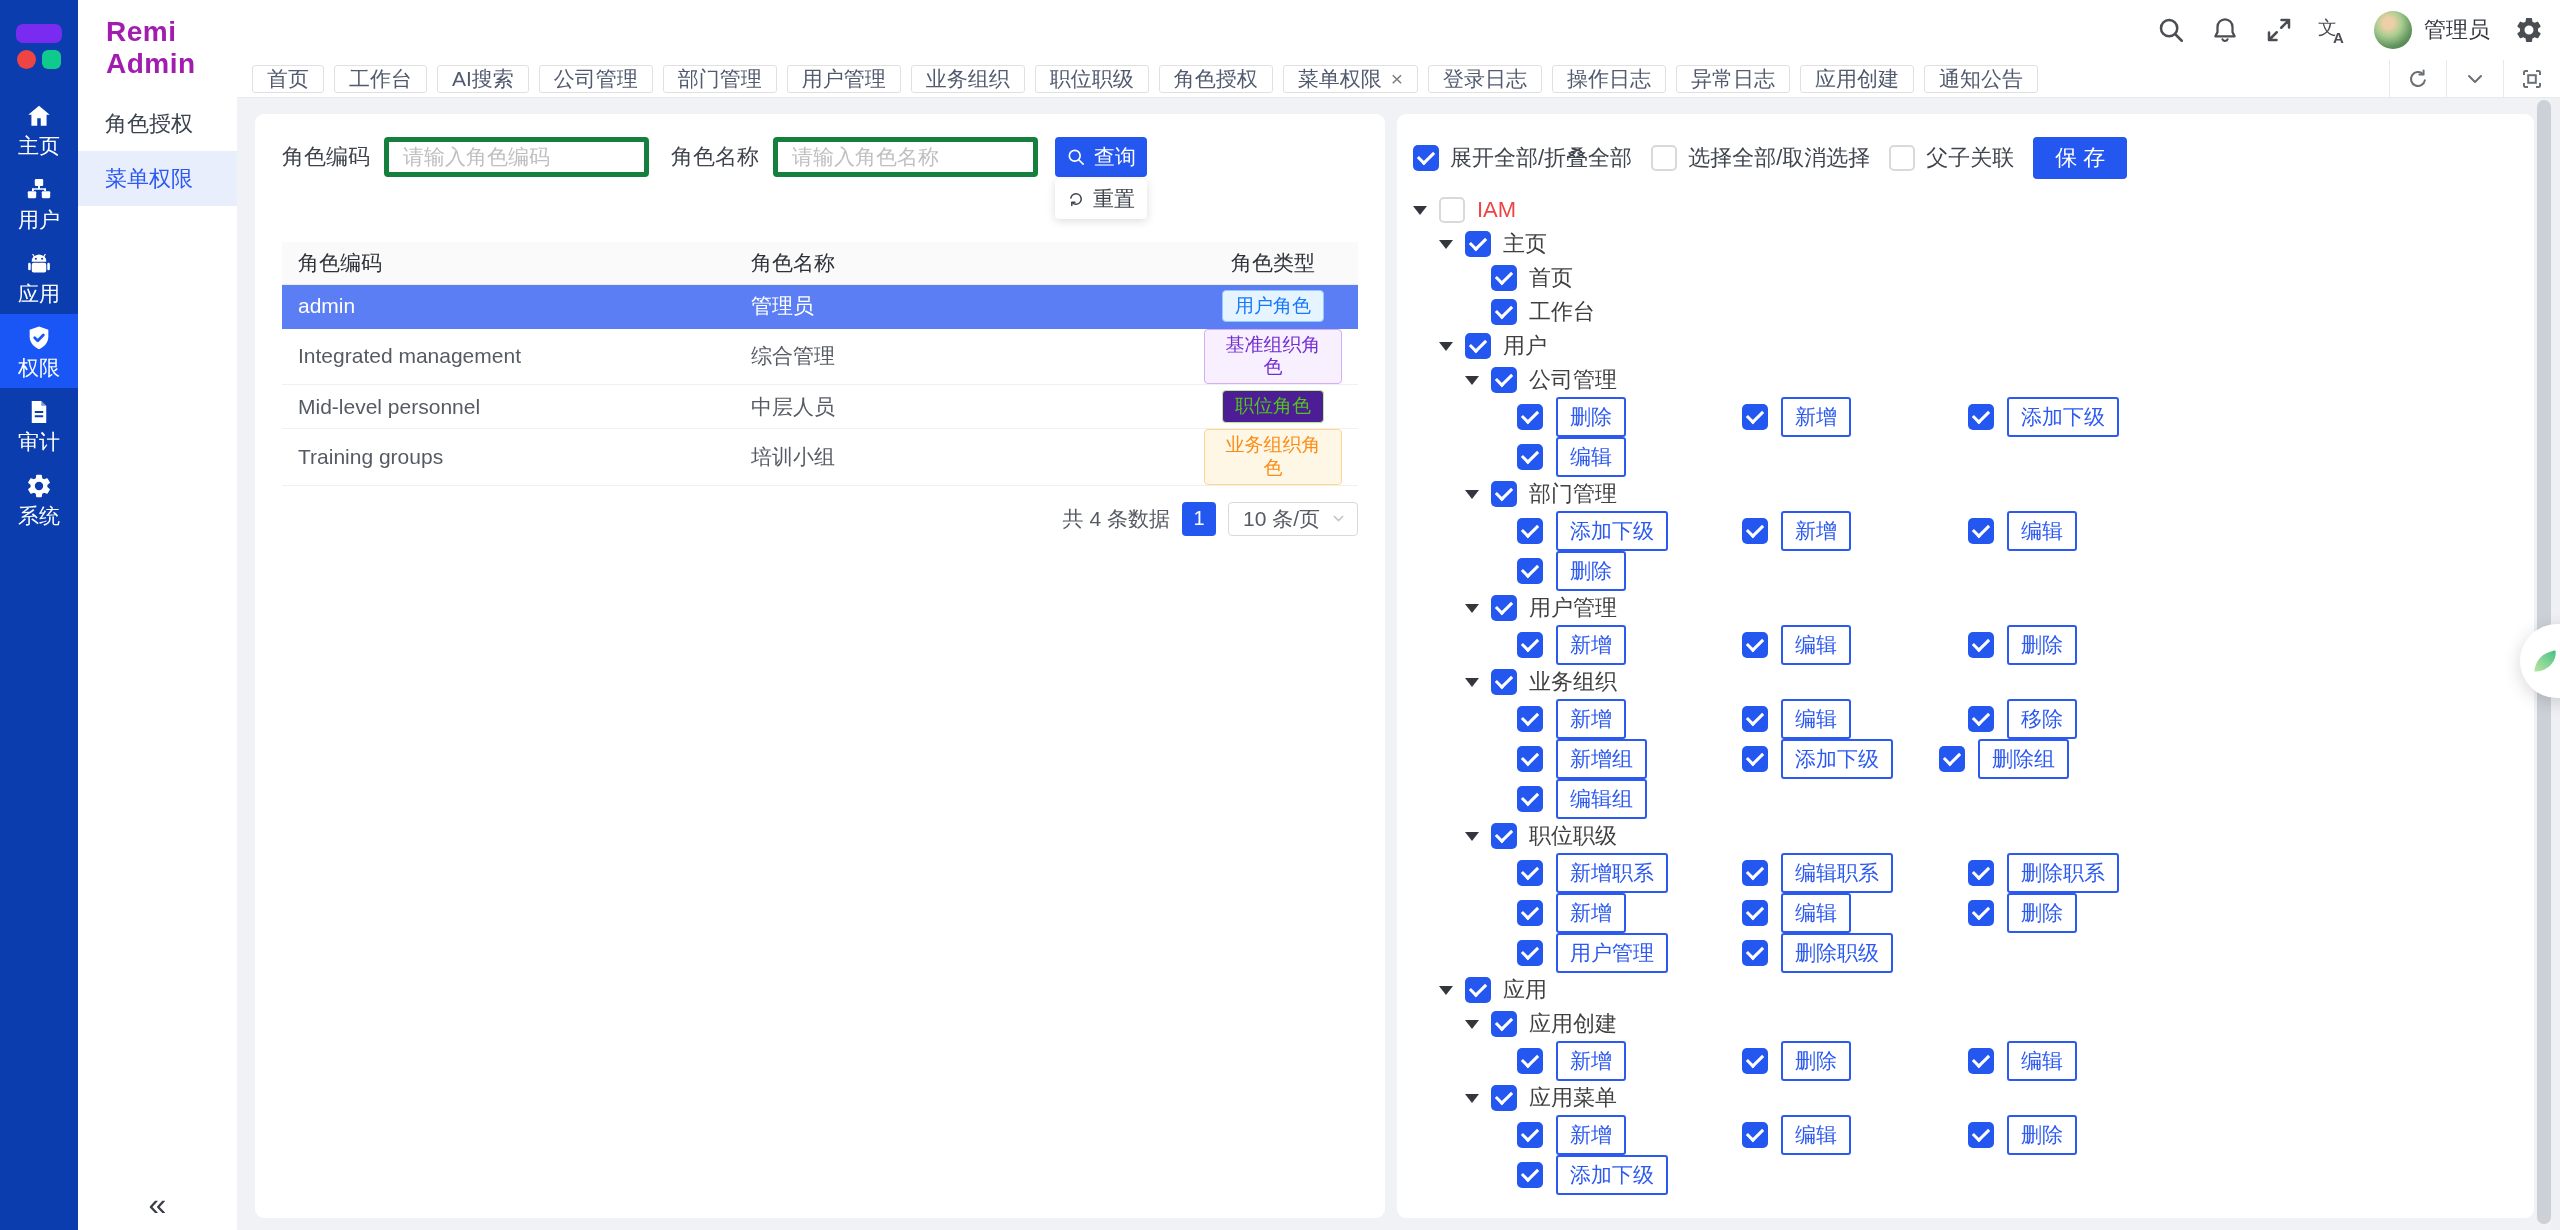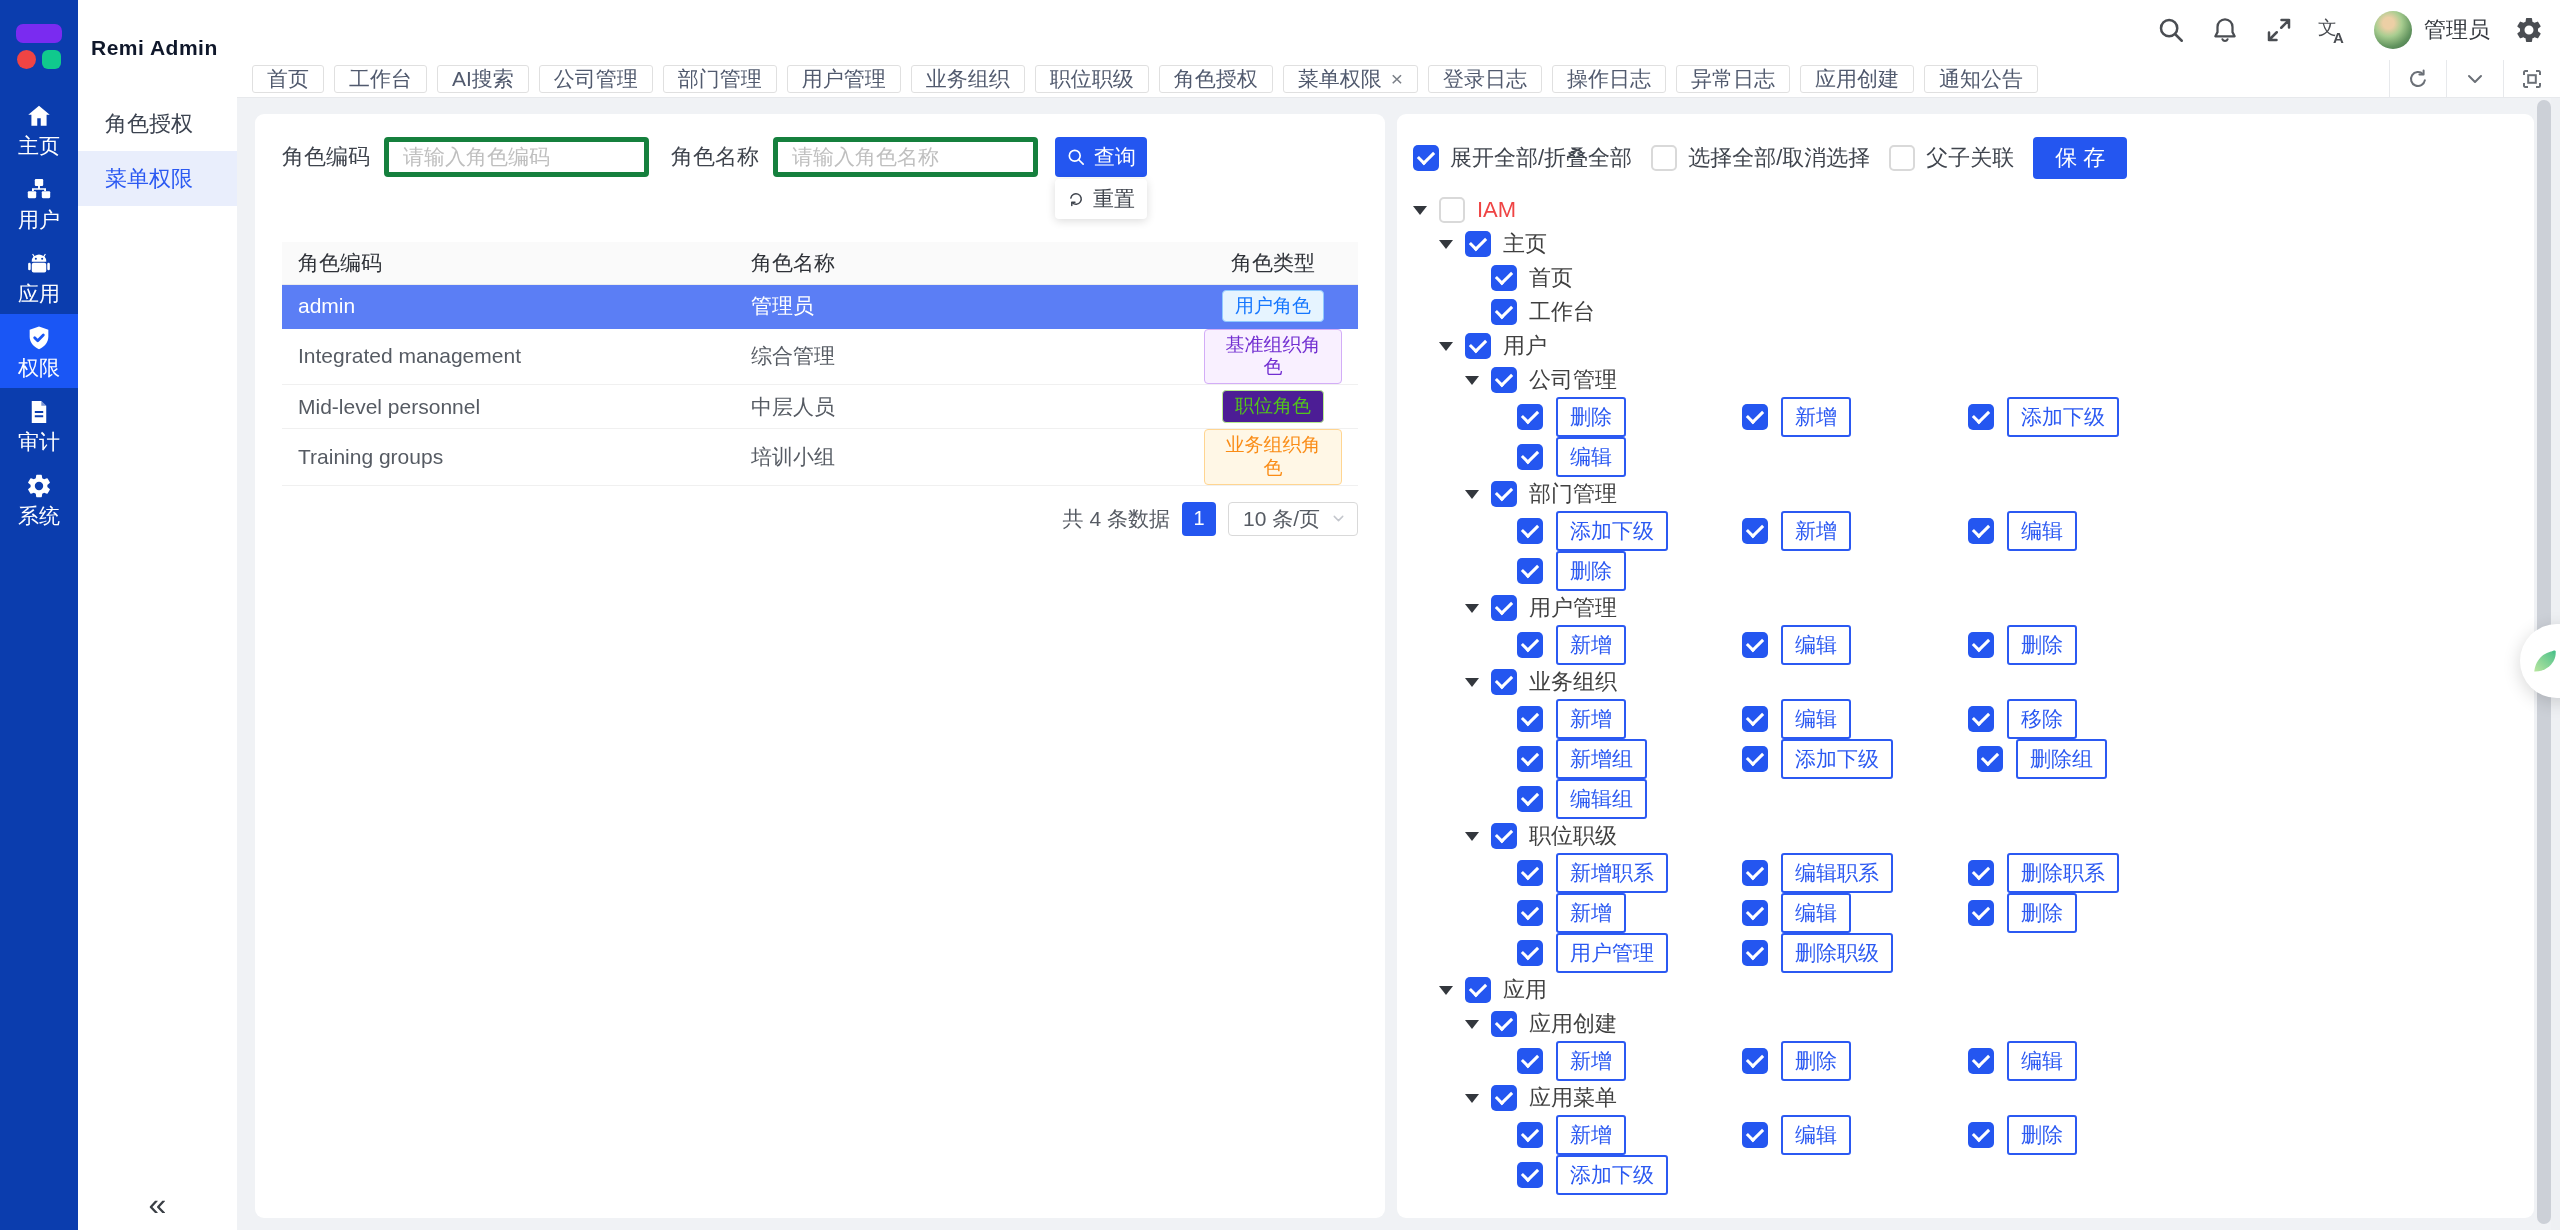--- a/index.html
+++ b/index.html
@@ -15,22 +15,22 @@
   .logo .dot{width:19px;height:19px;border-radius:50%;background:#ef4444;justify-self:center}
   .logo .sq{width:19px;height:19px;border-radius:6px;background:#10c98d;justify-self:center}
   .rail-item{width:100%;height:74px;display:flex;flex-direction:column;align-items:center;
     justify-content:center;gap:5px;cursor:pointer}
   .rail-item.active{background:#1a56f5}
   .rail-item svg{width:28px;height:28px;display:block}
   .rail-item .lbl{font-size:21px;line-height:1}
 
   
   .sidebar{position:absolute;left:78px;top:0;width:159px;height:100%;background:#fff;z-index:5}
-  .sidebar-title{height:96px;display:flex;align-items:center;padding-left:13px;font-size:21px;
-    font-weight:bold;color:#0f172a;letter-spacing:.5px}
+  .sidebar-title{height:96px;display:flex;align-items:center;padding-left:28px;font-size:28px;
+    font-weight:bold;color:#a21caf;letter-spacing:.5px}
   .side-item{height:55px;display:flex;align-items:center;padding-left:27px;font-size:22px;
     color:#3c4350;cursor:pointer}
   .side-item.active{background:#e9eefc;color:#2b59f2}
   .side-collapse{position:absolute;bottom:10px;left:0;width:100%;text-align:center;font-size:32px;
     color:#3a3f45;cursor:pointer;line-height:1}
 
   
   .header{position:absolute;left:237px;top:0;right:0;height:60px;background:#fff;display:flex;
     align-items:center;justify-content:flex-end;padding-right:16px;z-index:4}
   .hicon{width:30px;height:30px;color:#4a4d52;margin-left:24px;cursor:pointer}
@@ -522,21 +522,21 @@
           </div>
           <div class="tree-row actions">
             <div class="act" style="left: 104px;">
               <span class="cb checked"></span>
               <span class="act-box">新增组</span>
             </div>
             <div class="act" style="left: 329px;">
               <span class="cb checked"></span>
               <span class="act-box">添加下级</span>
             </div>
-            <div class="act" style="left: 564px;">
+            <div class="act" style="left: 526px;">
               <span class="cb checked"></span>
               <span class="act-box">删除组</span>
             </div>
           </div>
           <div class="tree-row actions">
             <div class="act" style="left: 104px;">
               <span class="cb checked"></span>
               <span class="act-box">编辑组</span>
             </div>
           </div>

